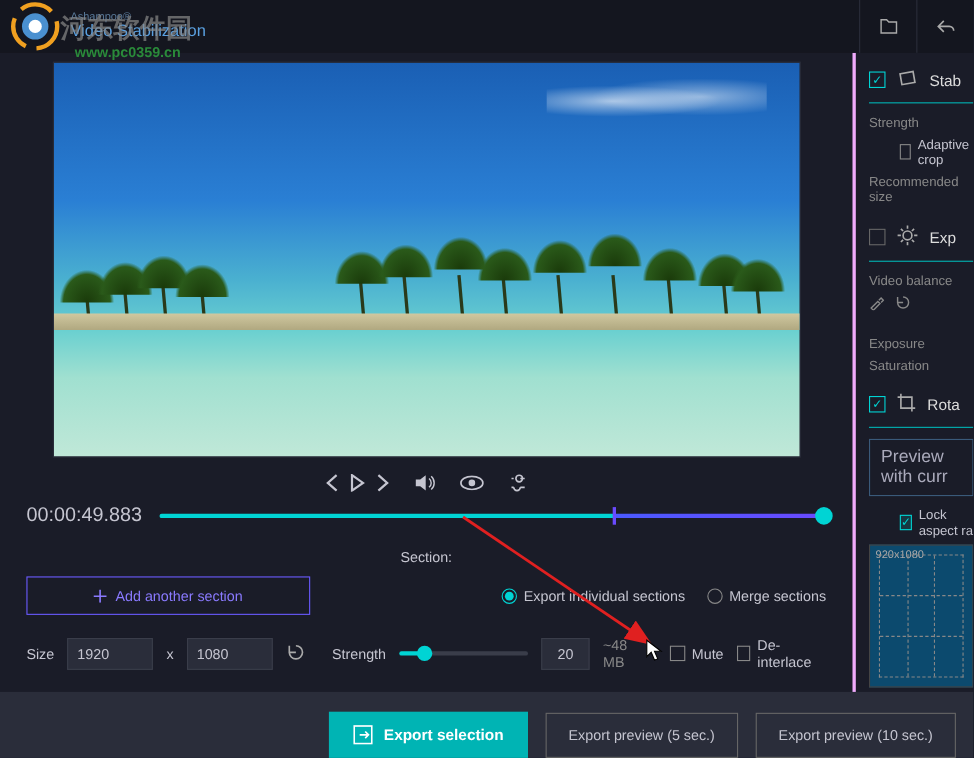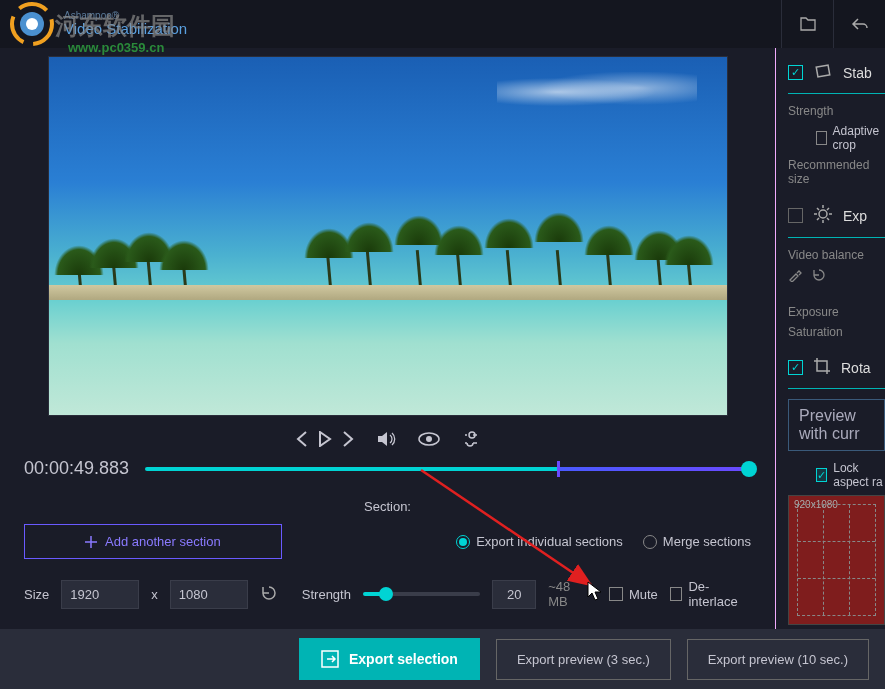--- a/index.html
+++ b/index.html
@@ -74,21 +74,21 @@
     }
     .left-panel {
       flex: 1;
       display: flex;
       flex-direction: column;
       padding: 0 14px;
       min-width: 0;
     }
     .right-panel {
       width: 110px;
-      border-left: 1px solid #f0abfc;
+      border-left: 3px solid #f0abfc;
       background: #1a1c28;
       padding: 14px 0 0 12px;
       overflow: hidden;
     }
     
     
     .video-preview {
       width: 680px;
       height: 360px;
       margin: 8px auto 0;
@@ -287,21 +287,21 @@
 
     
     .footer {
       position: absolute;
       bottom: 0;
       left: 0;
       right: 0;
       height: 60px;
       background: #2a2d3a;
       display: flex;
-      align-items: center;
+      align-items: flex-end;
       justify-content: flex-end;
       gap: 16px;
       padding: 0 16px;
     }
     .export-btn {
       background: #00b4b4;
       color: #fff;
       font-weight: 600;
       padding: 12px 22px;
       border: none;
@@ -334,21 +334,21 @@
     .rp-preview-btn {
       border: 1px solid #3a5a7a;
       padding: 7px 10px;
       font-size: 16px;
       color: #aab;
       cursor: pointer;
       margin-bottom: 10px;
     }
     .rp-crop-preview {
       border: 1px solid #444;
-      background: #7f1d1d;
+      background: #0c4a6e;
       height: 130px;
       position: relative;
       overflow: hidden;
     }
     .rp-crop-label {
       position: absolute;
       top: 3px;
       left: 5px;
       font-size: 10px;
       color: #aaa;
@@ -614,21 +614,21 @@
 </div>
 
 <div class="footer">
   <button class="export-btn">
     <svg width="18" height="18">
         <rect x="1" y="1" width="16" height="16" fill="none" stroke="#fff" stroke-width="1.5"></rect>
         <path d="M6 9h8M11 6l3 3-3 3" fill="none" stroke="#fff" stroke-width="1.5"></path>
       </svg>
     <span>Export selection</span>
   </button>
-  <button class="preview-btn">Export preview (3 sec.)</button>
+  <button class="preview-btn">Export preview (5 sec.)</button>
   <button class="preview-btn">Export preview (10 sec.)</button>
 </div>
 
 <svg class="red-arrow" width="200" height="150">
   <defs>
     <marker id="arrowhead" markerWidth="10" markerHeight="8" refX="9" refY="4" orient="auto">
       <polygon points="0 0, 10 4, 0 8" fill="#e02020"></polygon>
     </marker>
   </defs>
   <line x1="5" y1="5" x2="175" y2="120" stroke="#e02020" stroke-width="2.5" marker-end="url(#arrowhead)"></line>

